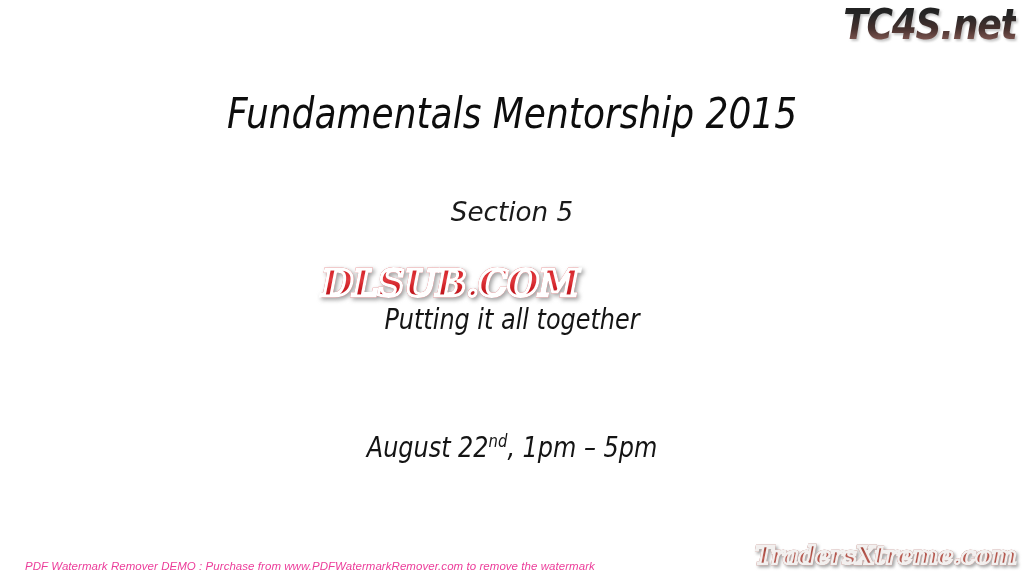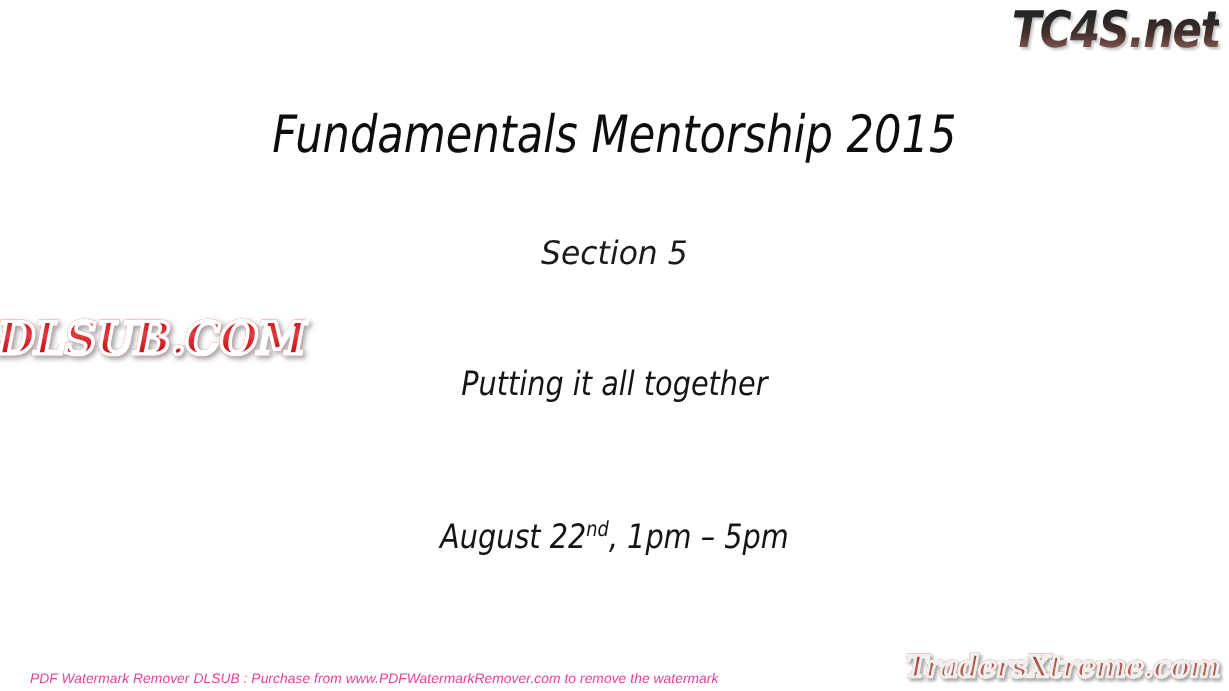--- a/index.html
+++ b/index.html
@@ -112,20 +112,21 @@
     vertical-align: super;
     line-height: 0;
   }
 
   
   #dlsub-watermark {
     position: absolute;
     top: 262px;
     left: 0;
     width: 900px;
+    text-align: center;
     pointer-events: none;
   }
   #dlsub-watermark .wm-text {
     display: inline-block;
     font-family: "DejaVu Serif", "Liberation Serif", serif;
     font-weight: bold;
     font-size: 36px;
     line-height: 40px;
     letter-spacing: -0.5px;
     transform: scaleX(1.02) scaleY(1.04);
@@ -204,15 +205,15 @@
   <div id="dlsub-watermark">
     <span class="wm-text">DLSUB.COM</span>
   </div>
 
   <div id="datetime">
     <span>August 22</span><span class="sup">nd</span><span>, 1pm – 5pm</span>
   </div>
 
   <div id="tradersxtreme-logo">TradersXtreme.com</div>
 
-  <div id="pdf-watermark-footer">PDF Watermark Remover DLSUB : Purchase from www.PDFWatermarkRemover.com to remove the watermark</div>
+  <div id="pdf-watermark-footer">PDF Watermark Remover DEMO : Purchase from www.PDFWatermarkRemover.com to remove the watermark</div>
 
 </div>
 
 </body></html>

